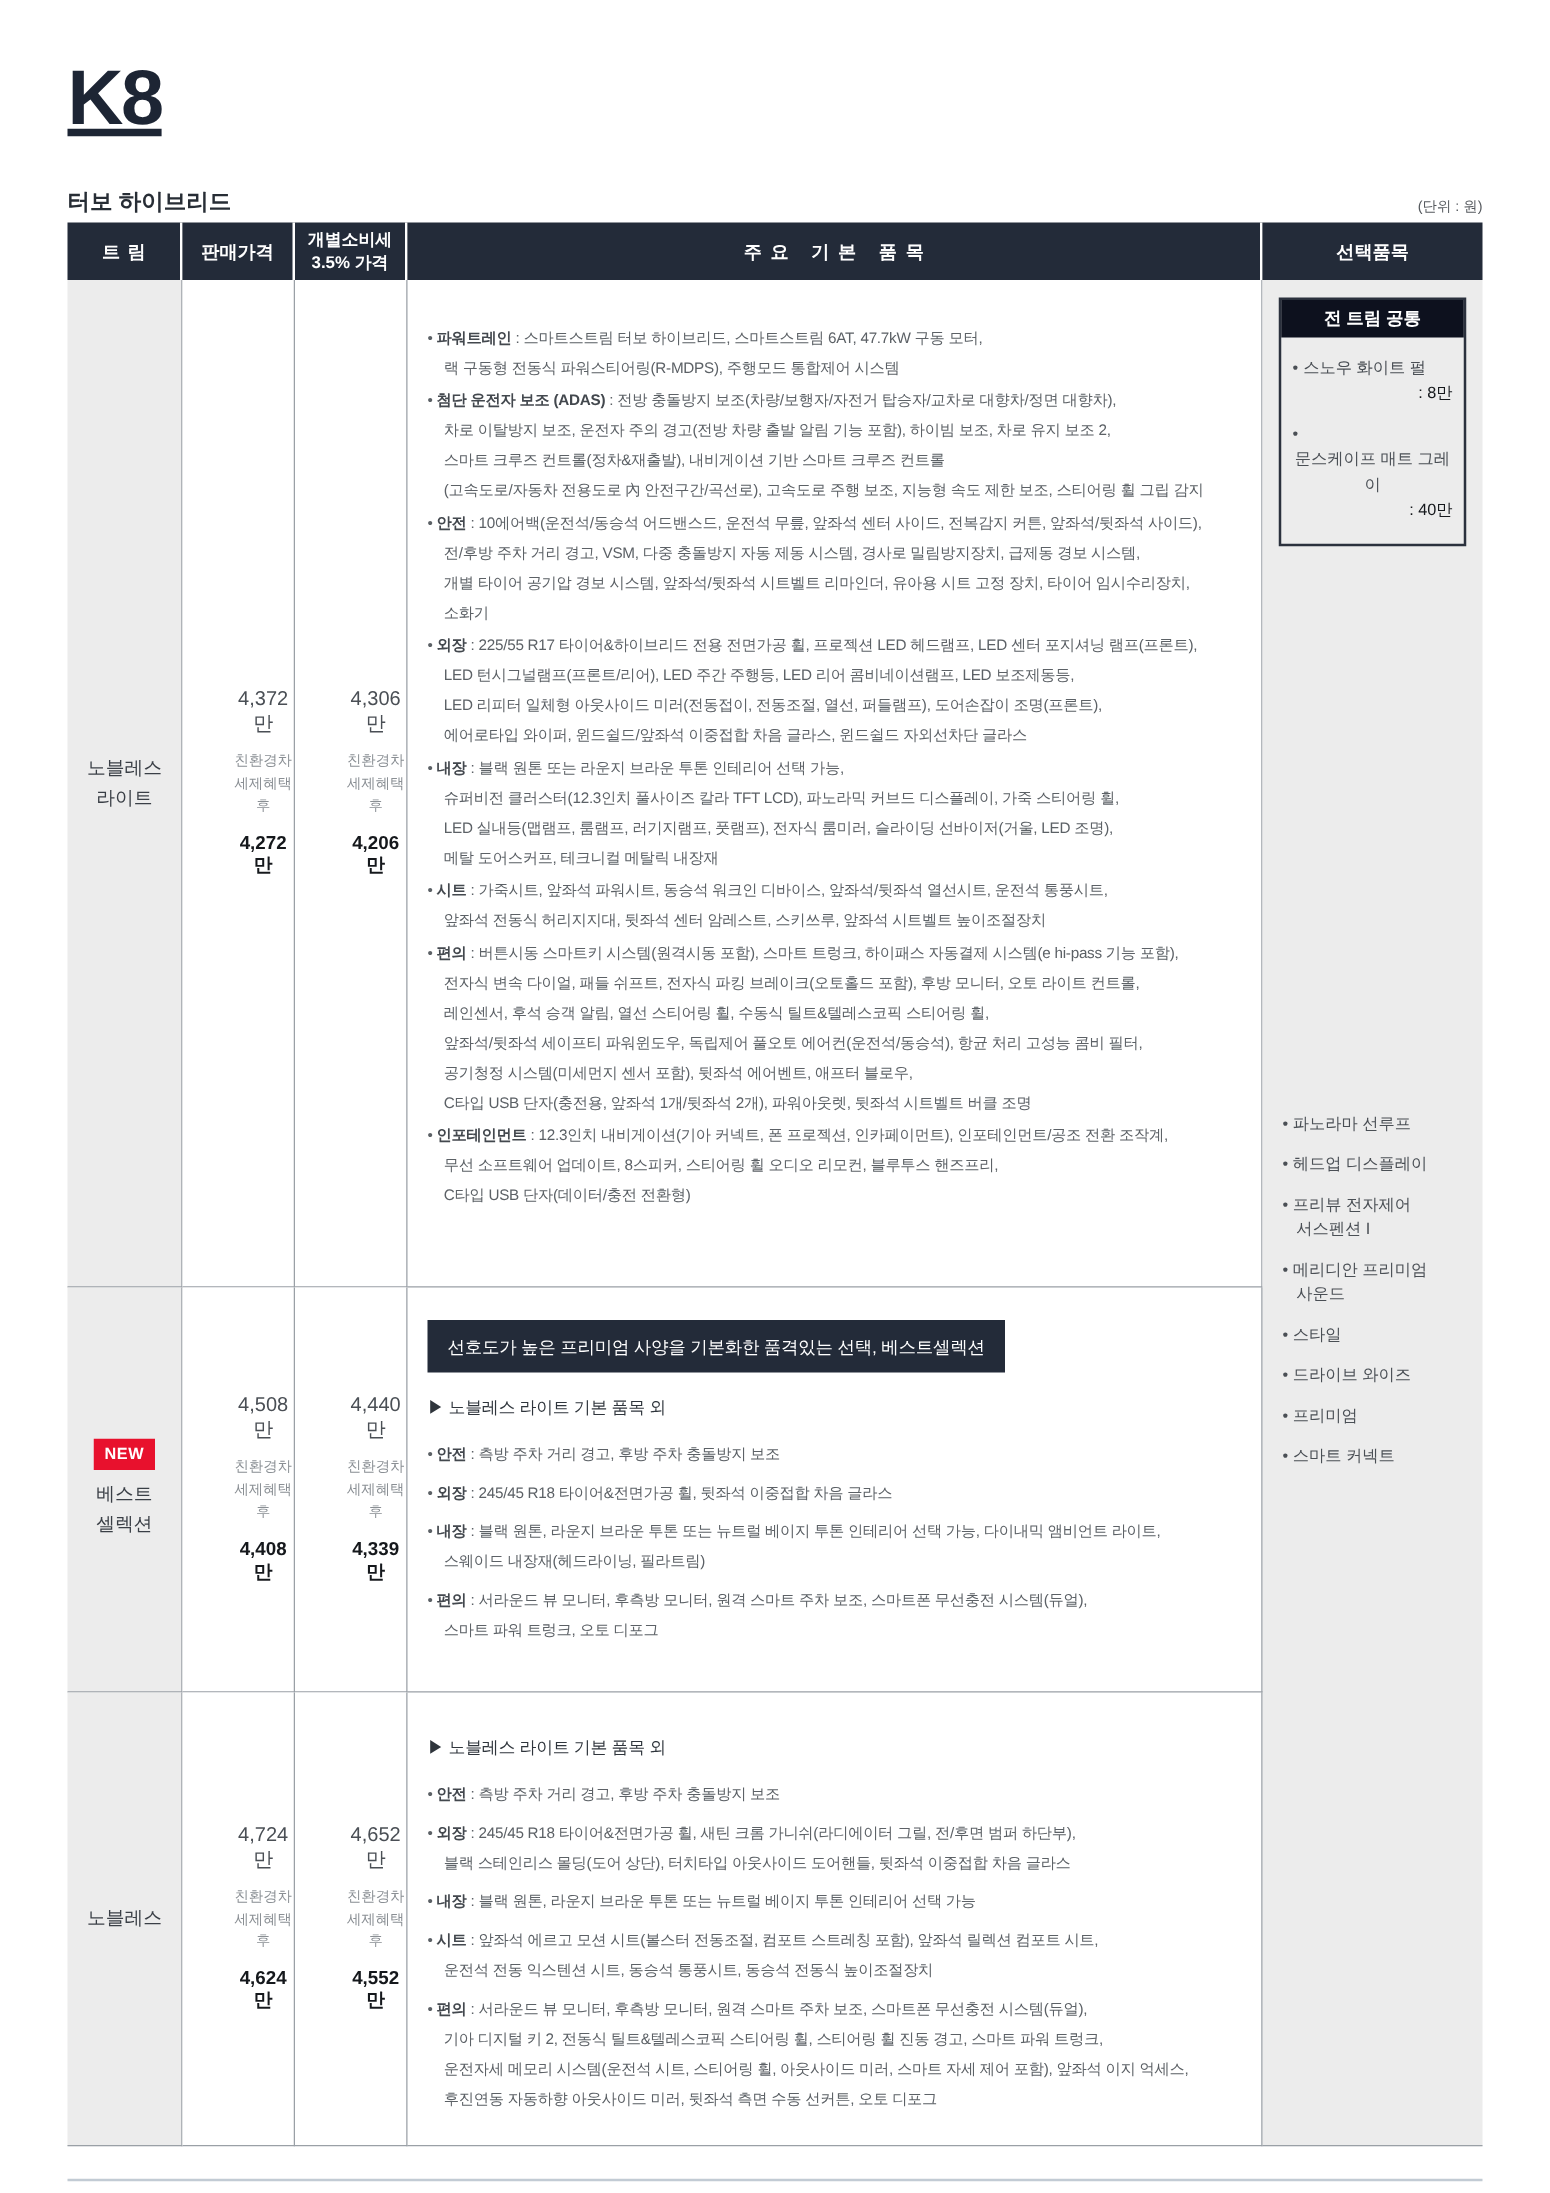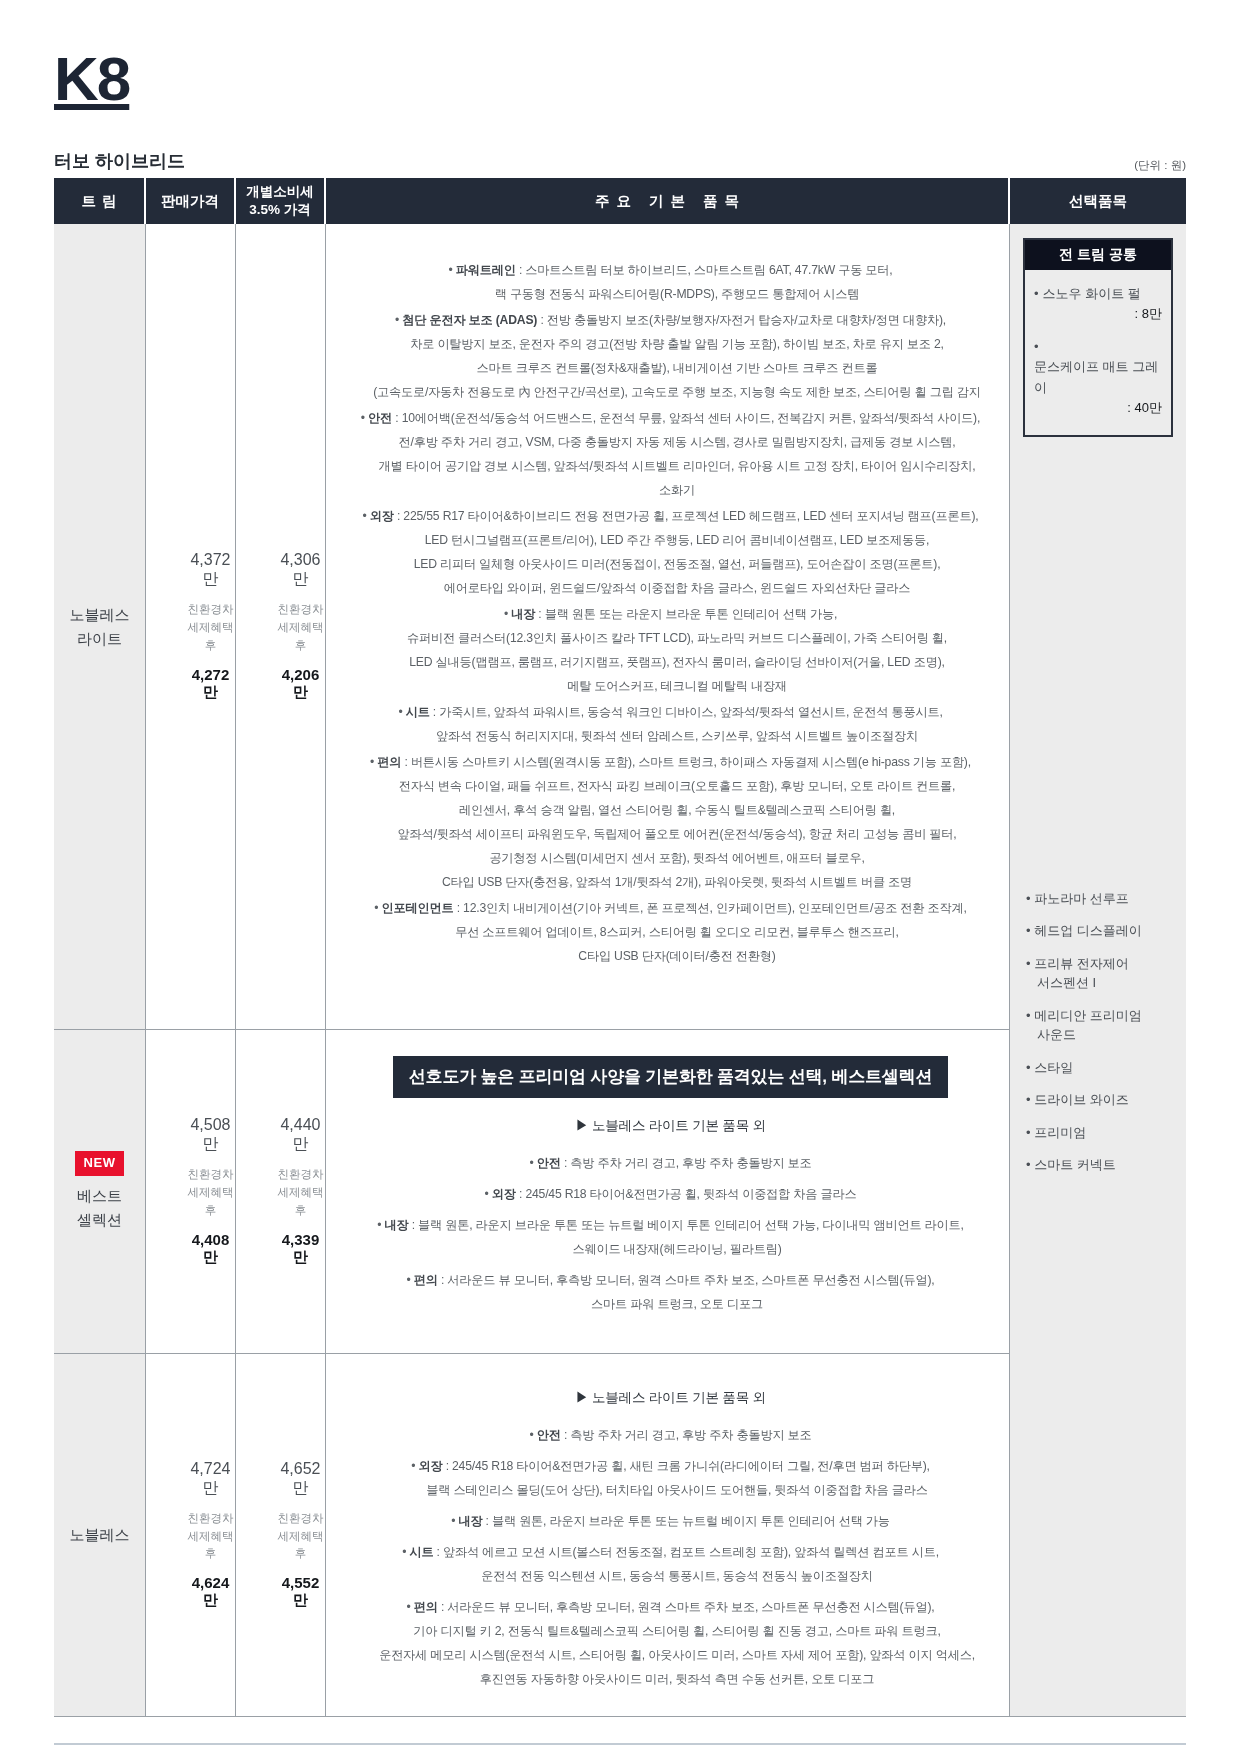--- a/index.html
+++ b/index.html
@@ -21,49 +21,49 @@
     grid-template-rows:46px minmax(806px,auto) minmax(324px,auto) minmax(330px,auto);
     width:969px; }
   .th { background:#232b39; color:#fff; font-size:14.5px; font-weight:600;
     display:flex; align-items:center; justify-content:center; text-align:center; }
   .th.sep { border-right:2px solid #fff; }
   .th-trim { letter-spacing:6px; text-indent:6px; }
   .th-tax { white-space:pre-line; font-size:13.5px; line-height:1.3; }
   .th-features { letter-spacing:7px; text-indent:7px; }
 
   .cell { border-bottom:1px solid #9aa0a6; }
-  .vline { border-right:1px solid #9aa0a6;text-align:center; }
+  .vline { border-right:1px solid #9aa0a6; }
   .c-trim { background:#ececec; display:flex; flex-direction:column; align-items:center; justify-content:center;
     text-align:center; font-size:15px; font-weight:500; color:#3a3f46; line-height:1.6; white-space:pre-line; }
   .c-price { background:#fff; display:flex; flex-direction:column; align-items:center; justify-content:center;
     text-align:center; gap:11px;padding-left:40px; }
   .price-base { font-size:16px; color:#4a4f55; }
   .price-note { font-size:11.5px; color:#8a8f94; line-height:1.55; white-space:pre-line; }
   .price-final { font-size:15px; font-weight:800; color:#15181c; }
 
   .c-feat { padding:34px 10px 18px 16px; font-size:12.2px; color:#5c6166; line-height:24px; letter-spacing:-0.2px; }
   .c-feat.r2 { padding-top:26px; }
   .c-feat.r3 { padding-top:32px; }
   .feat { white-space:pre-line; padding-left:13px; text-indent:-13px; margin-bottom:2px; }
   .r2 .feat, .r3 .feat { margin-bottom:7px; }
   .feat::before { content:"\2022  "; }
   .feat-label { font-weight:700; color:#43484e; }
-  .banner { display:inline-block; background:#232b39; color:#fff; font-weight:700; font-size:17px;
+  .banner { display:inline-block; background:#232b39; color:#fff; font-weight:400; font-size:14px;
     padding:9px 16px; margin-bottom:16px; letter-spacing:-0.2px; }
   .base-note { font-weight:400; color:#2f353c; font-size:13.5px; margin-bottom:13px; }
   .badge-new { background:#e8112d; color:#fff; font-weight:800; font-size:13px; padding:2px 9px;
     margin-bottom:8px; display:inline-block; letter-spacing:0.5px; }
 
   .c-options { grid-row:2/5; grid-column:5; background:#ececec; padding:14px 13px; }
   .common-box { border:2px solid #2b313d; }
   .common-box-title { background:#0d111e; color:#fff; text-align:center; font-weight:700; font-size:14px; padding:6px 0; }
   .common-box-body { padding:14px 9px 4px; }
   .common-item { display:flex; flex-wrap:wrap; font-size:13px; color:#4a4f55; margin-bottom:13px; line-height:1.55; }
   .common-bullet { margin-right:4px; }
-  .common-name { flex:0 1 auto; }
+  .common-name { flex:0 1 auto;text-align:center; }
   .common-price { margin-left:auto; font-weight:400; color:#15181c; white-space:nowrap;text-align:right; }
   .options-list { margin-top:452px; padding-left:3px; }
   .option-item { font-size:13px; color:#4a4f55; line-height:1.5; margin-bottom:13px;
     white-space:pre-line; padding-left:11px; text-indent:-11px; }
   .option-item::before { content:"\2022  "; }
 
   .footer { margin:26px 54px 0; border-top:2px solid #c2cbd4; padding-top:9px; display:flex; align-items:center; }
 </style>
 </head>
 <body>

